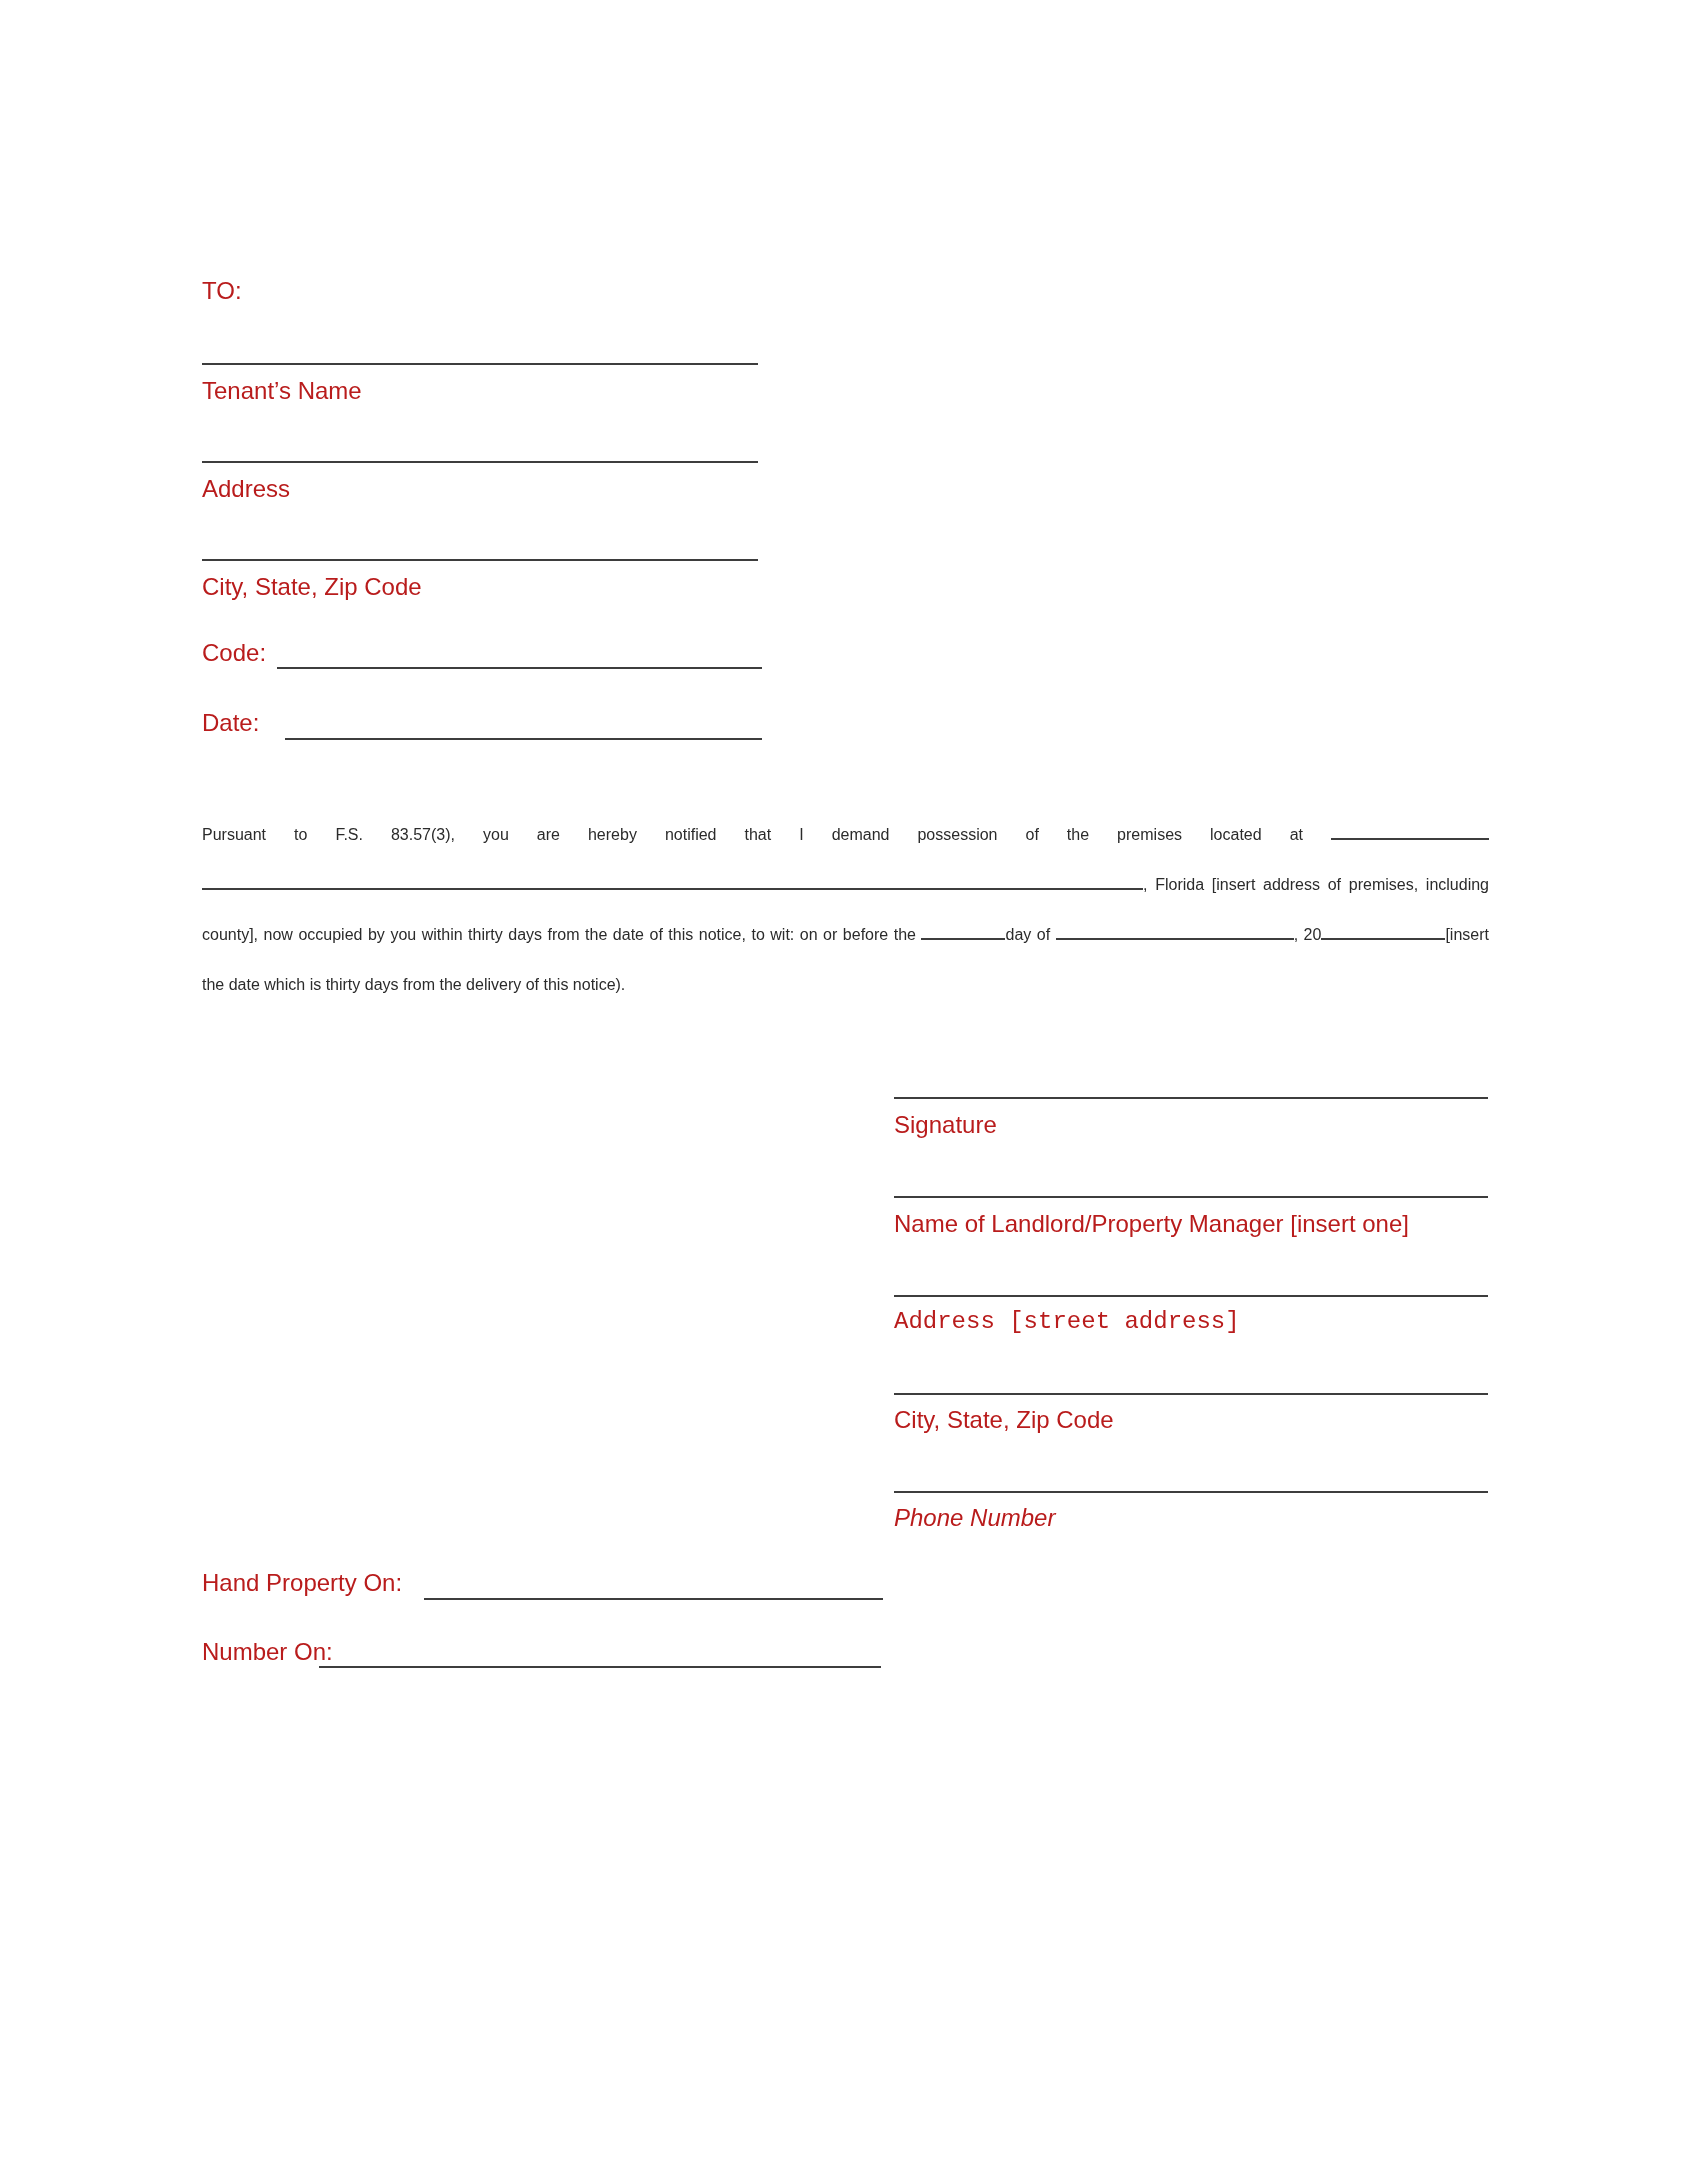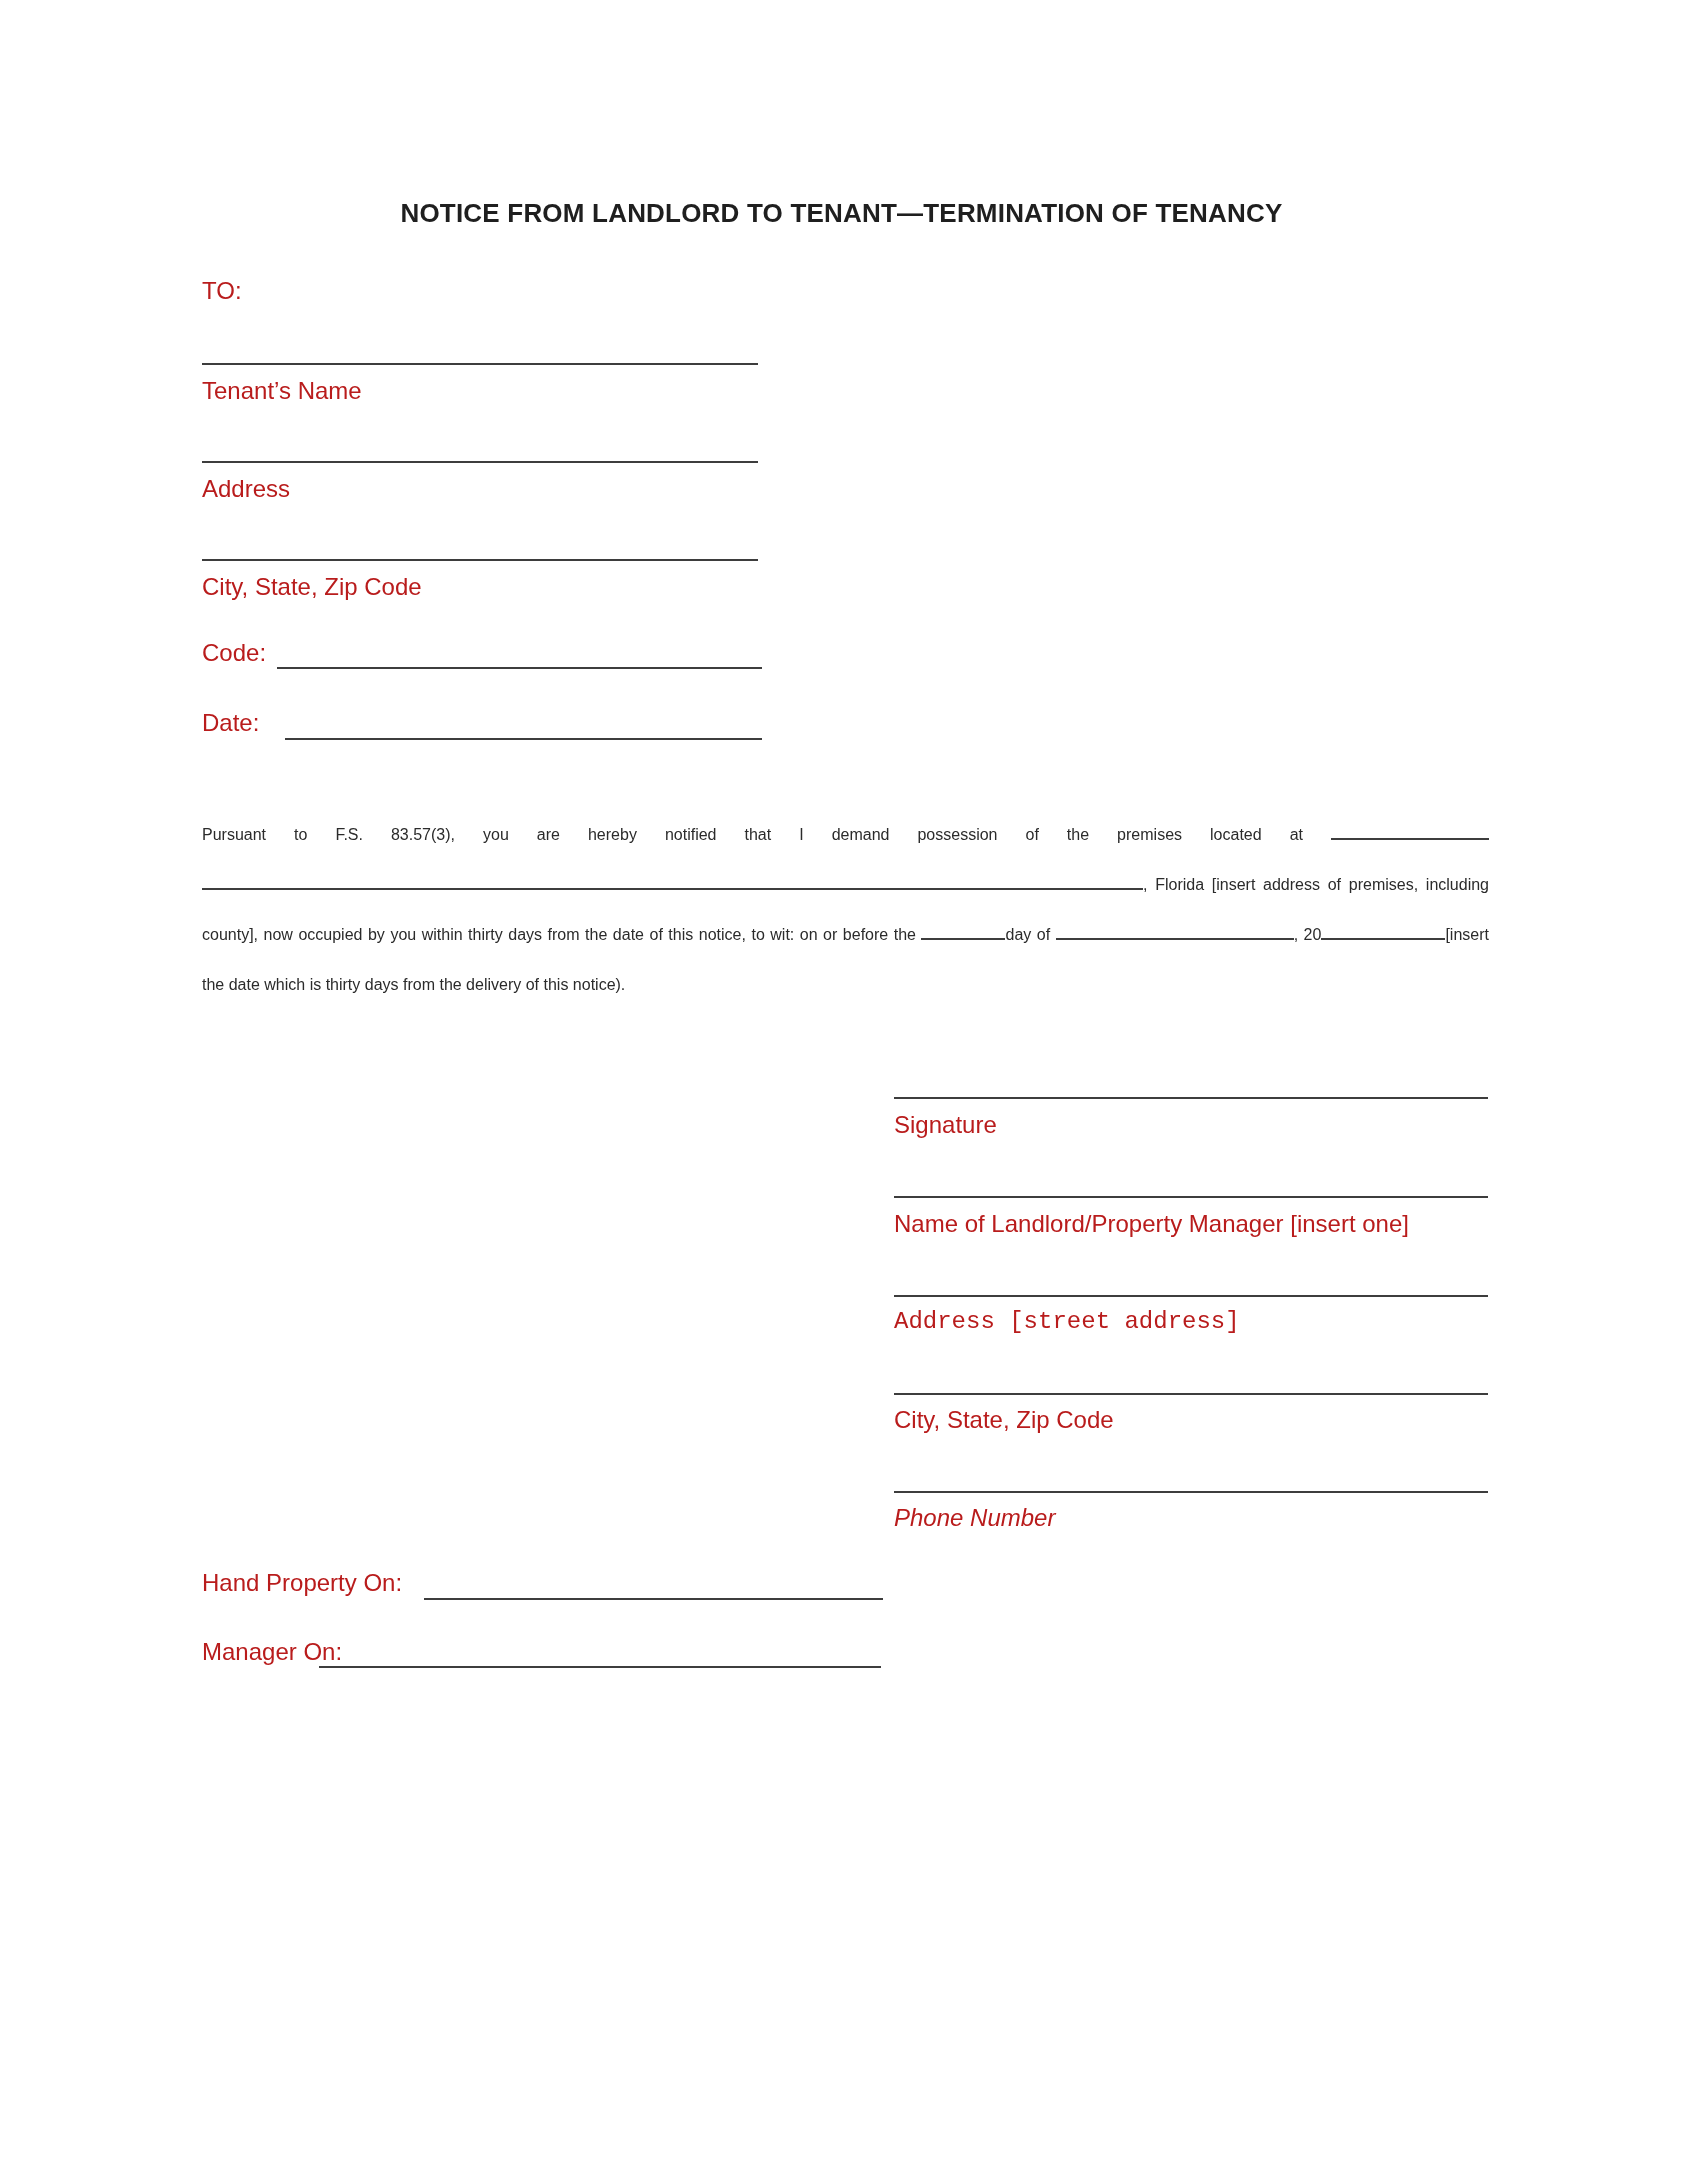--- a/index.html
+++ b/index.html
@@ -58,21 +58,20 @@
   .b2 { width: 941px; }
   .b3 { width: 84px; }
   .b4 { width: 238px; }
   .b5 { width: 124px; }
 </style>
 </head>
 <body>
 
 <div class="page">
 
-  <div class="doc-title">NOTICE FROM LANDLORD TO TENANT—TERMINATION OF TENANCY</div>
 
   <div class="lbl" style="left:202px; top:277px;">TO:</div>
 
   <div class="hr" style="left:202px; top:363px; width:556px;"></div>
   <div class="lbl" style="left:202px; top:377px;">Tenant’s Name</div>
 
   <div class="hr" style="left:202px; top:461px; width:556px;"></div>
   <div class="lbl" style="left:202px; top:475px;">Address</div>
 
   <div class="hr" style="left:202px; top:559px; width:556px;"></div>
@@ -103,17 +102,17 @@
 
   <div class="hr" style="left:894px; top:1393px; width:594px;"></div>
   <div class="lbl" style="left:894px; top:1406px;">City, State, Zip Code</div>
 
   <div class="hr" style="left:894px; top:1491px; width:594px;"></div>
   <div class="lbl" style="left:894px; top:1504px;font-style:italic;">Phone Number</div>
 
   <div class="lbl" style="left:202px; top:1569px;">Hand Property On:</div>
   <div class="hr" style="left:424px; top:1598px; width:459px;"></div>
 
-  <div class="lbl" style="left:202px; top:1638px;">Manager On:</div>
+  <div class="lbl" style="left:202px; top:1638px;">Number On:</div>
   <div class="hr" style="left:319px; top:1666px; width:562px;"></div>
 
 </div>
 
 
 </body></html>

